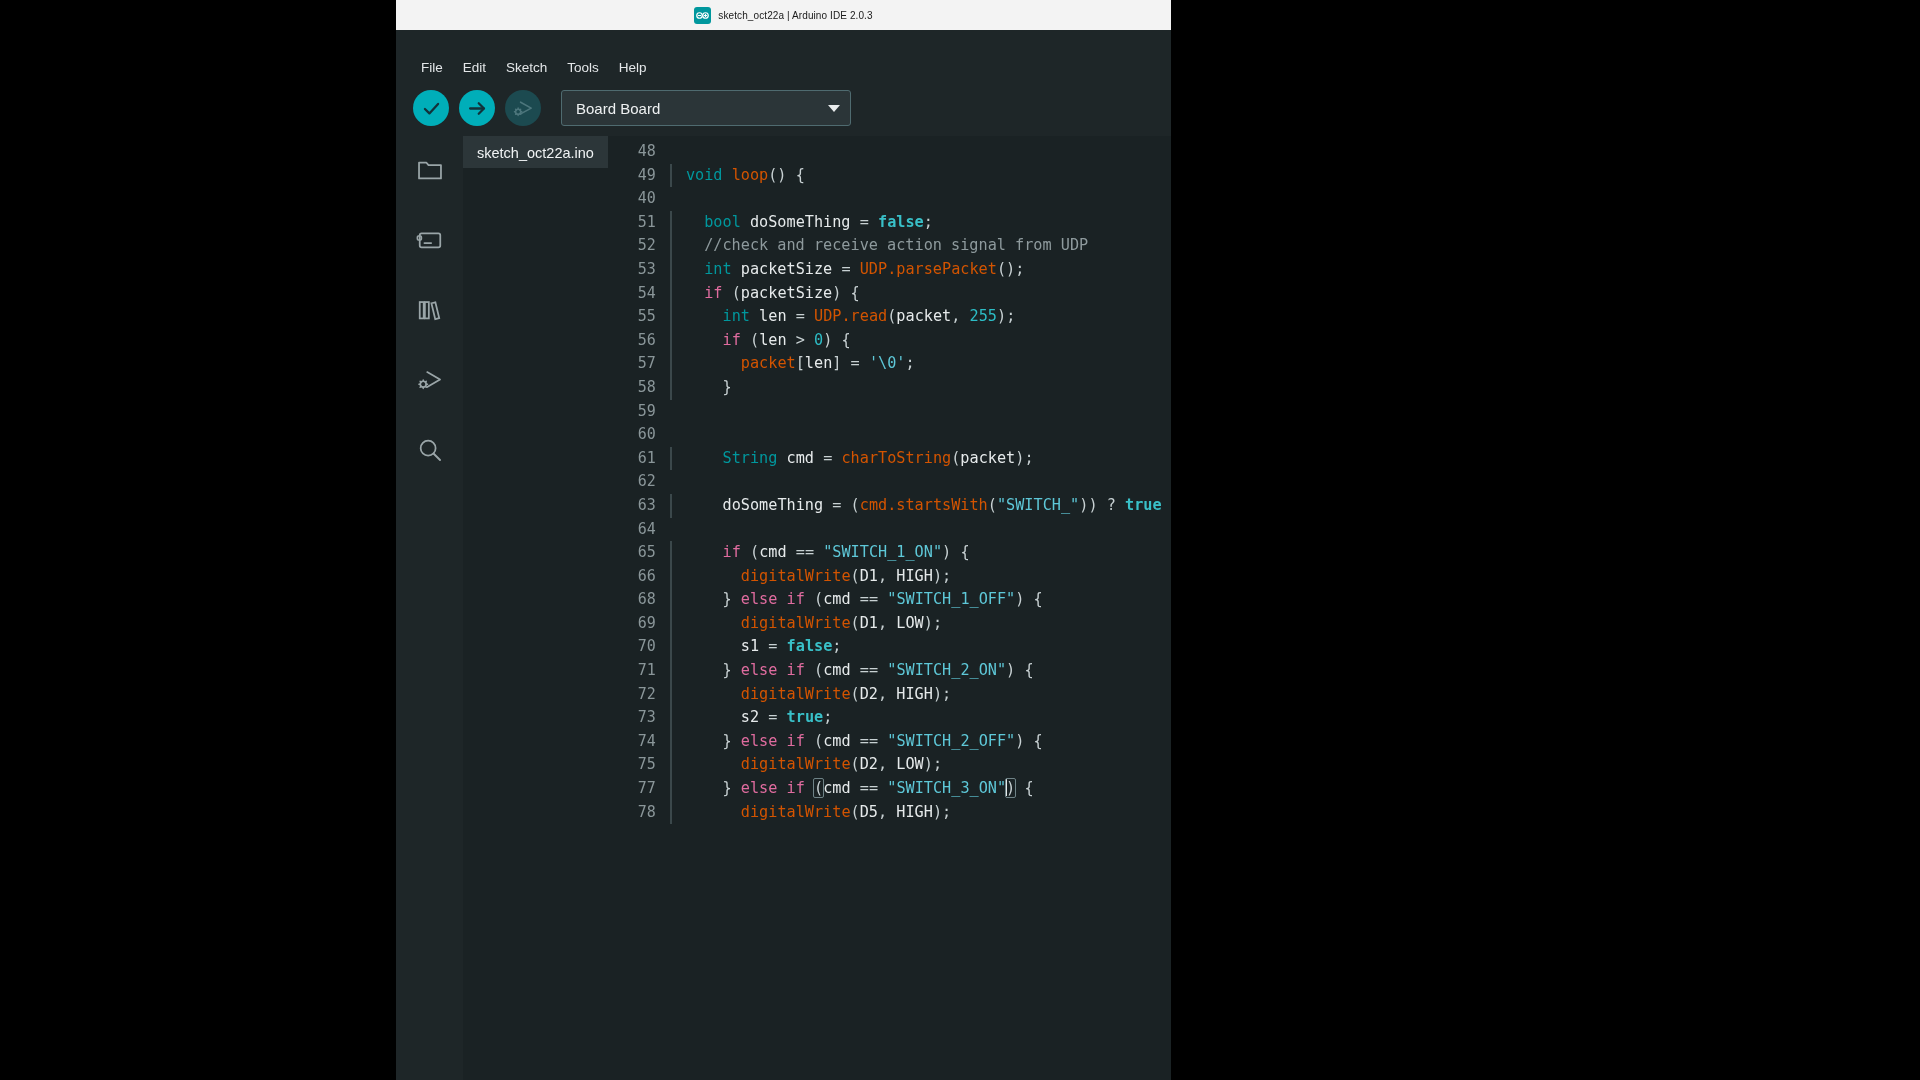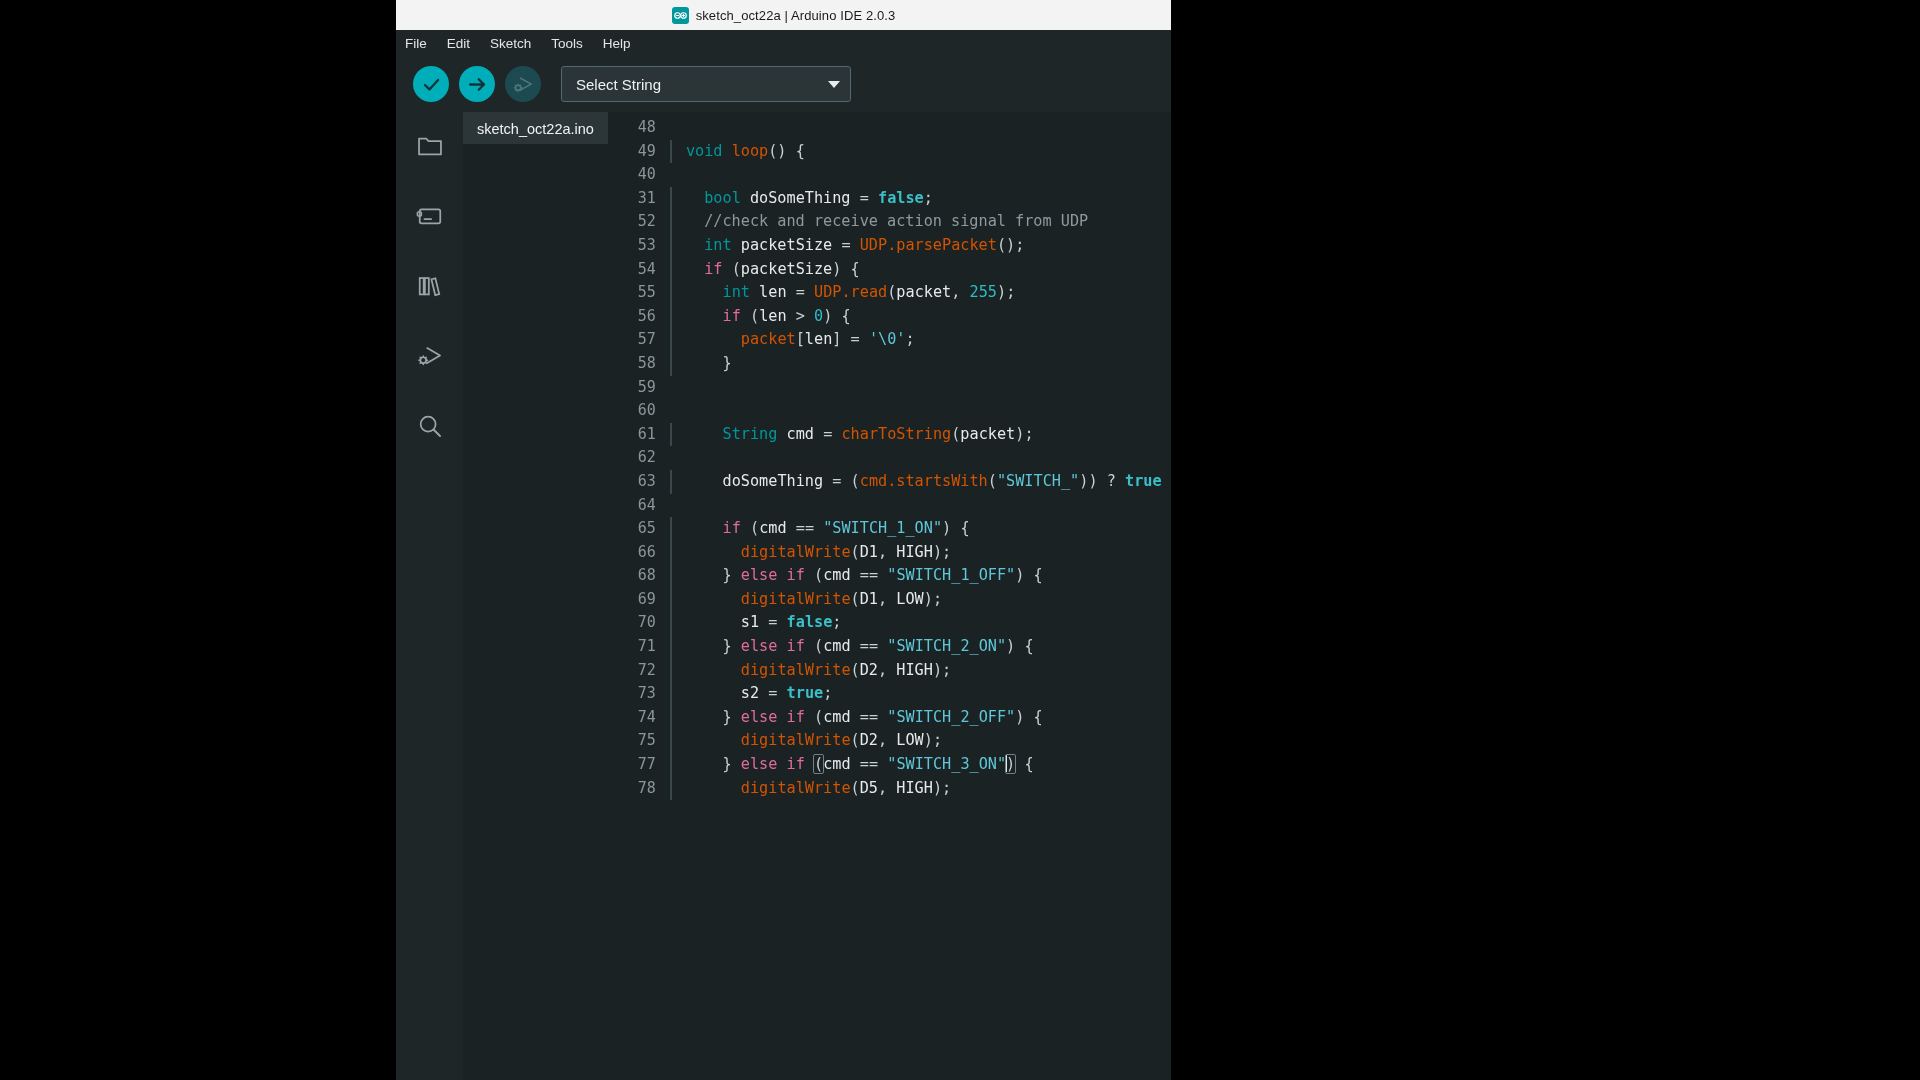--- a/index.html
+++ b/index.html
@@ -26,28 +26,28 @@
     position: relative;
   }
   .titlebar-inner { display: flex; align-items: center; gap: 7px; }
   .app-logo {
     width: 17px; height: 17px; border-radius: 3px;
     background: #00979d; display: flex; align-items: center; justify-content: center;
     flex: none;
   }
   .app-logo svg { display: block; }
   .title-text {
-    font-size: 13px; color: #1a1a1a; white-space: nowrap;
+    font-size: 10px; color: #1a1a1a; white-space: nowrap;
     letter-spacing: .1px;
   }
 
   
   .menubar {
     height: 26px; background: #1e2628;
-    display: flex; align-items: center; padding-left: 0; gap: 2px;
+    display: flex; align-items: center; padding-left: 16px; gap: 2px; margin-top: 24px;
   }
   .menu-item {
     font-size: 13.5px; color: #e3e6e8;
     padding: 3px 9px; border-radius: 3px; white-space: nowrap;
     cursor: default;
   }
 
   
   .toolbar {
     height: 56px; background: #1e2628;
@@ -200,21 +200,21 @@
               <path d="M9.1 15.4 h1.2"></path>
             <path d="M3.7 12.7 l.9 .9"></path>
               <path d="M8.2 17.2 l.9 .9"></path>
             <path d="M9.1 12.7 l-.9 .9"></path>
               <path d="M3.7 18.1 l.9 -.9"></path>
           </g>
         </svg>
       </div>
 
       <div class="board-select">
-        <span class="board-select-label">Select String</span>
+        <span class="board-select-label">Board Board</span>
         <span class="caret"></span>
       </div>
     </div>
 
     <div class="body">
 
       <div class="activitybar">
         <div class="act-icon">
           <svg width="28" height="28" viewBox="0 0 24 24">
             <path d="M2.6 19.2 V5.6 h6.2 l1.9 2.2 H21.4 V19.2 Z" fill="none" stroke="#b6c2c5" stroke-width="1.5" stroke-linejoin="round"></path>
@@ -271,21 +271,21 @@
             </div>
             <div class="coderow">
               <div class="gutter">49</div>
               <div class="codeline"><span class="t-kw">void</span><span class="t-punc"> </span><span class="t-fn">loop</span><span class="t-punc">(</span><span class="t-punc">)</span><span class="t-punc"> </span><span class="t-punc">{</span></div>
             </div>
             <div class="coderow">
               <div class="gutter">40</div>
               <div class="codeline"></div>
             </div>
             <div class="coderow">
-              <div class="gutter">31</div>
+              <div class="gutter">51</div>
               <div class="codeline"><span class="t-punc"> </span><span class="t-punc"> </span><span class="t-kw">bool</span><span class="t-punc"> </span><span class="t-plain">doSomeThing</span><span class="t-punc"> </span><span class="t-punc">=</span><span class="t-punc"> </span><span class="t-lit">false</span><span class="t-punc">;</span></div>
             </div>
             <div class="coderow">
               <div class="gutter">52</div>
               <div class="codeline">  <span class="t-cmt">//check and receive action signal from UDP</span></div>
             </div>
             <div class="coderow">
               <div class="gutter">53</div>
               <div class="codeline"><span class="t-punc"> </span><span class="t-punc"> </span><span class="t-kw">int</span><span class="t-punc"> </span><span class="t-plain">packetSize</span><span class="t-punc"> </span><span class="t-punc">=</span><span class="t-punc"> </span><span class="t-fn">UDP</span><span class="t-fn">.</span><span class="t-fn">parsePacket</span><span class="t-punc">(</span><span class="t-punc">)</span><span class="t-punc">;</span></div>
             </div>

